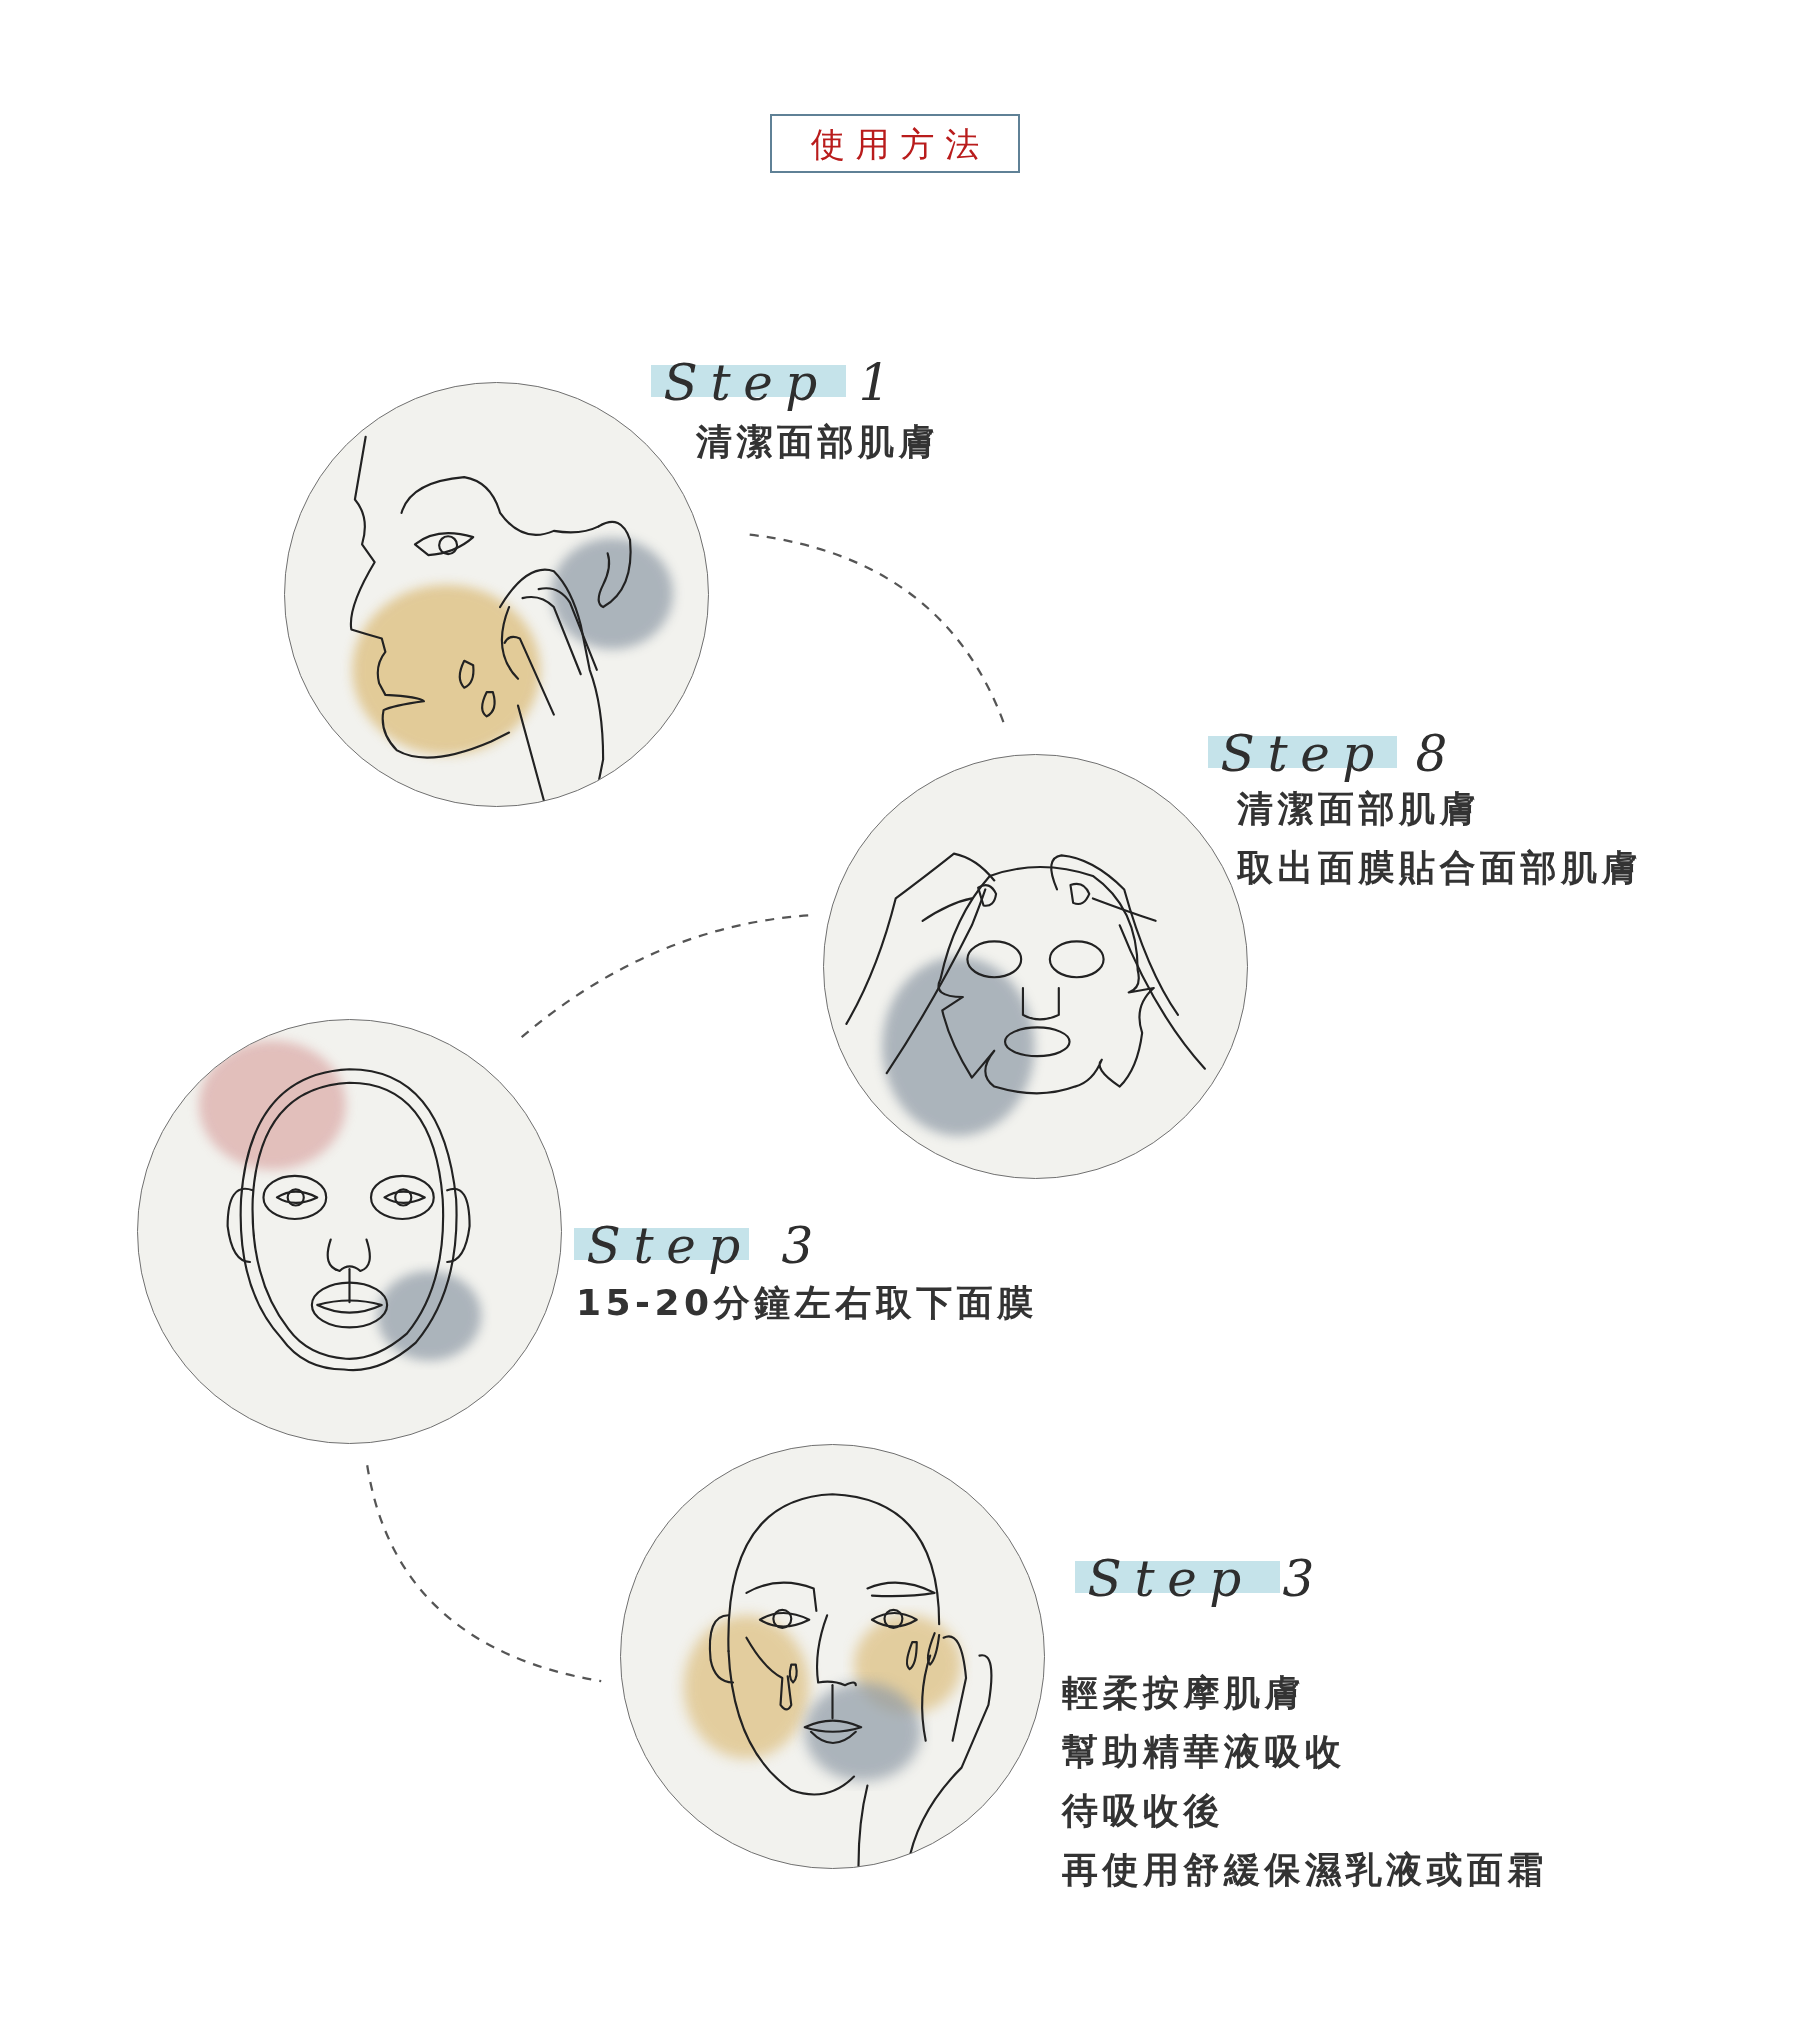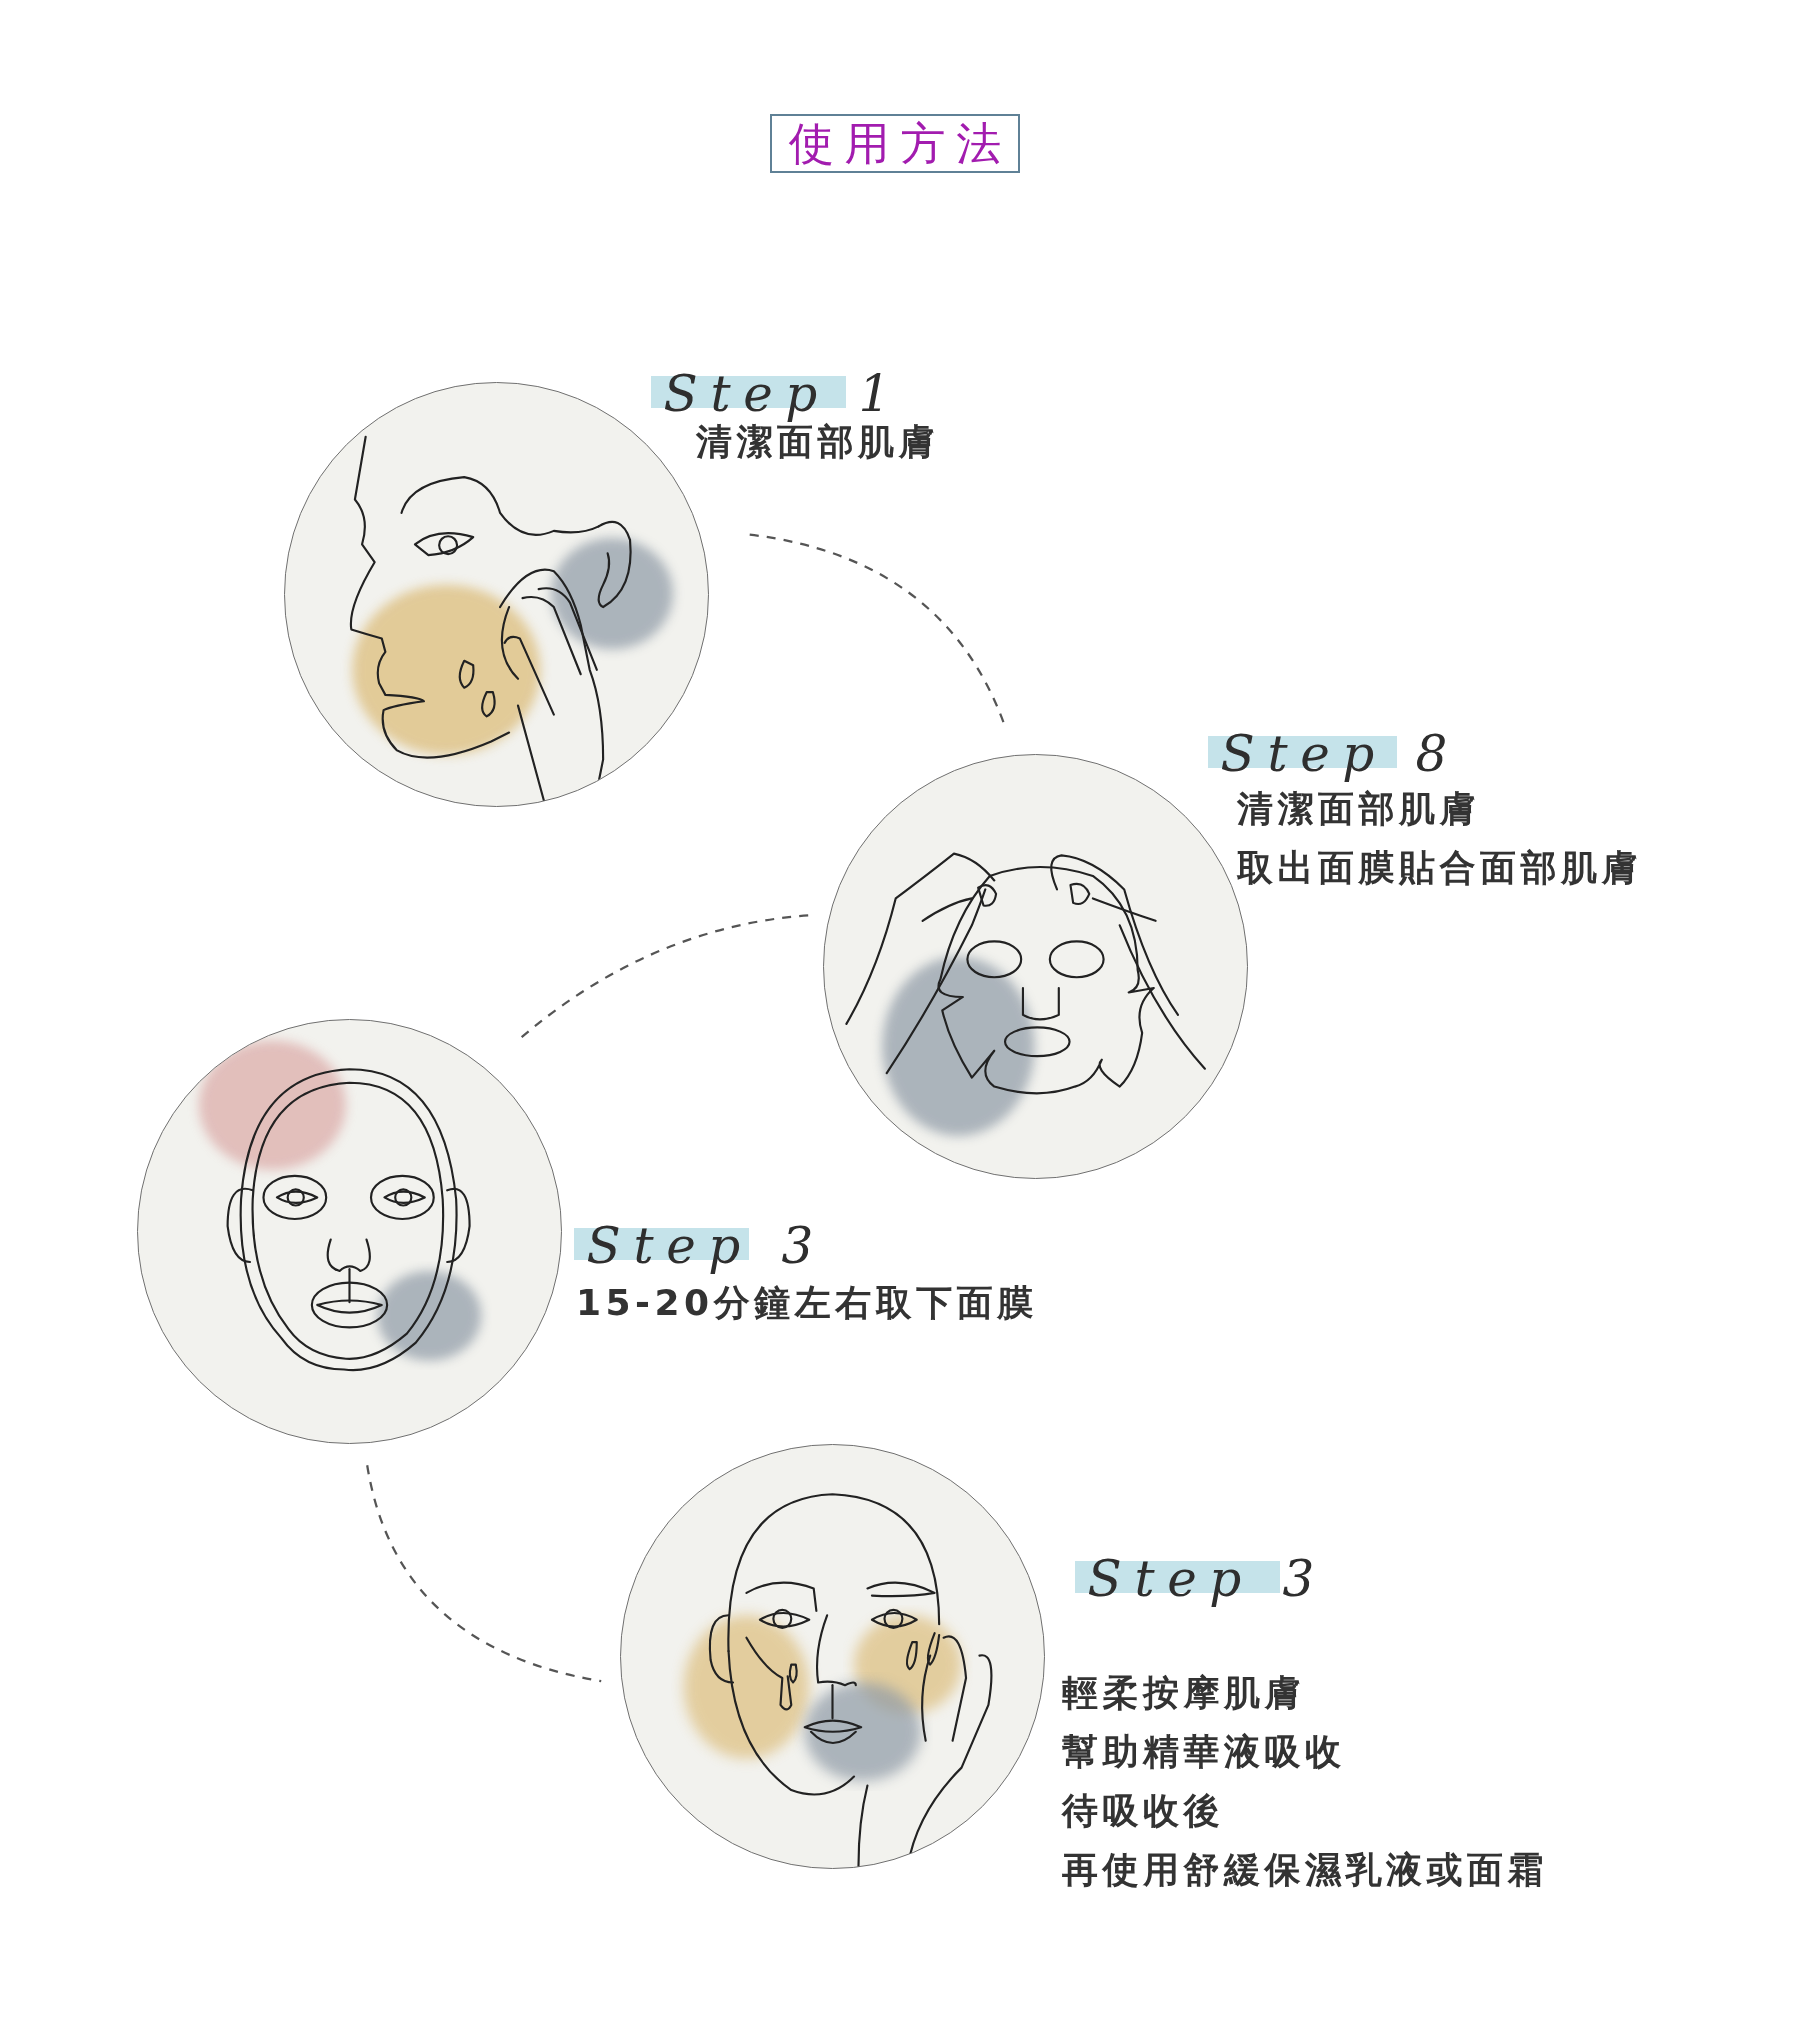--- a/index.html
+++ b/index.html
@@ -1,21 +1,21 @@
 <!DOCTYPE html>
 <html style="font-size:14.4px"><head>
 <meta charset="utf-8">
 <style>
   html, body { margin: 0; padding: 0; background: #ffffff; }
   body { width: 1800px; height: 2043px; position: relative; overflow: hidden;
          font-family: "DejaVu Sans", "Liberation Sans", sans-serif; color: #333333; }
   .title-box { position: absolute; left: 770px; top: 114px; width: 250px; height: 59px;
                border: 2.7px solid #5f8196; box-sizing: border-box; display: flex;
                align-items: center; justify-content: center; }
-  .title-text { font-size: 45px; color: #a21caf; letter-spacing: 10.8px; padding-left: 10.8px; line-height: 1; }
+  .title-text { font-size: 34px; color: #b91c1c; letter-spacing: 10.8px; padding-left: 10.8px; line-height: 1; }
   .connectors { position: absolute; left: 0; top: 0; }
   .circle { position: absolute; border-radius: 50%; background: #f2f2ee; border: 1.8px solid #707070; box-sizing: border-box; overflow: hidden; }
   .circle svg { position: absolute; left: 0; top: 0; width: 100%; height: 100%; }
   .step-label { position: absolute; height: 50px; }
   .step-hl { position: absolute; left: 0; bottom: 0; height: 32px; background: #c5e3ea; }
   .step-text { position: absolute; left: 12.6px; bottom: -10.8px; font-family: "DejaVu Serif", serif; font-style: italic;
                font-size: 50px; color: #2e2e2e; letter-spacing: 12.6px; white-space: nowrap; line-height: 1; }
   .desc { position: absolute; font-size: 36px; font-weight: bold; color: #333333; letter-spacing: 4.5px; line-height: 59px; }
   .desc div { white-space: nowrap; }
 </style>
@@ -51,21 +51,21 @@
       <path d="M 250 250 Q 230 300 260 330"></path>
       <path d="M 265 240 Q 285 235 300 250 L 330 325"></path>
       <path d="M 283 230 Q 305 225 318 245 L 348 320"></path>
       <path d="M 245 290 Q 250 280 262 285 L 300 370"></path>
       <path d="M 200 310 Q 190 330 200 340 Q 212 335 210 315 Z"></path>
       <path d="M 225 345 Q 215 365 225 372 Q 238 365 232 345 Z"></path>
       <path d="M 260 360 L 290 470"></path>
     </g>
   </svg>
 </div>
-<div class="step-label" style="left:651px; top:358px; width:195px;">
+<div class="step-label" style="left:651px; top:347px; width:195px;">
   <div class="step-hl" style="width:195px;"></div>
   <span class="step-text">Step 1</span>
 </div>
 <div class="desc" style="left:696px; top:412px;">
   <div>清潔面部肌膚</div>
 </div>
 
 <div class="circle" style="left:823px; top:754px; width:425px; height:425px;">
   <svg viewBox="0 0 472 472">
     <defs>

